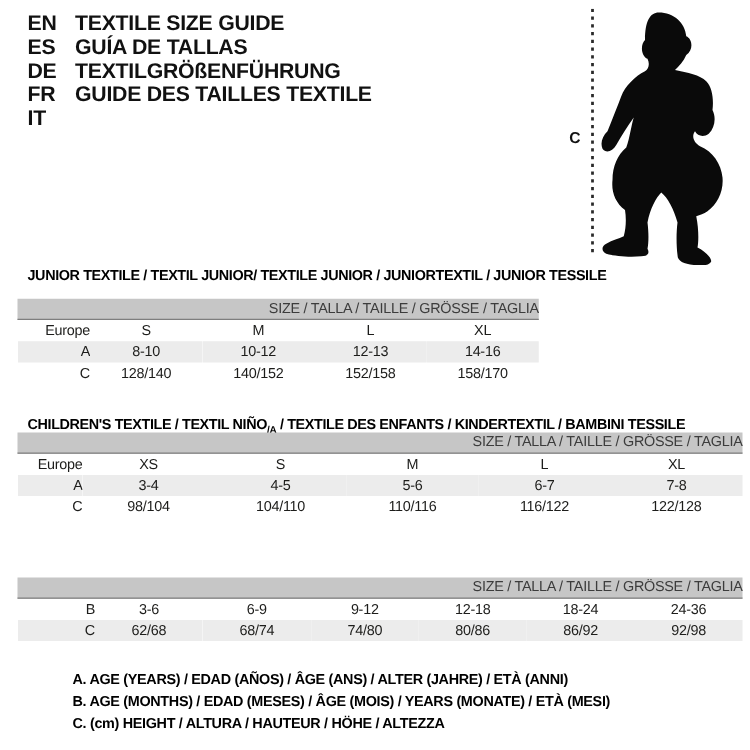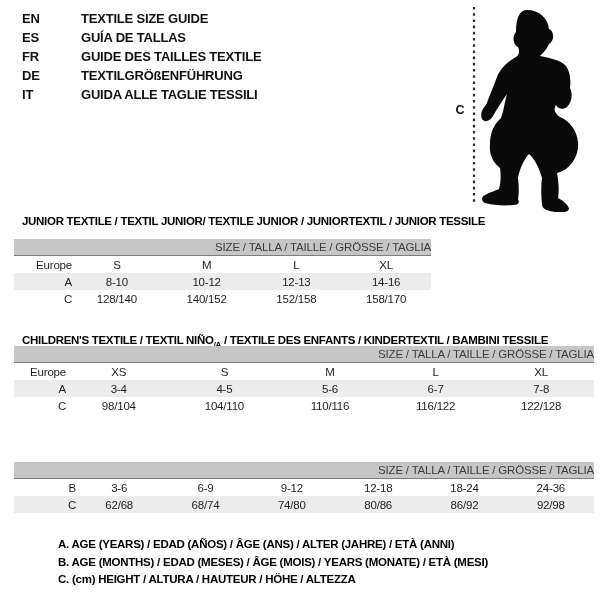--- a/index.html
+++ b/index.html
@@ -7,21 +7,21 @@
     width:600px;height:600px;background:#ffffff;
     font-family:"Liberation Sans", sans-serif;
     color:#1d1d1b;position:relative;overflow:hidden;
     -webkit-font-smoothing:antialiased;
   }
   .page{position:absolute;inset:0;background:#fff;}
 
   
   .lang-block{position:absolute;left:22px;top:9px;}
   .lang-row{display:flex;height:19px;line-height:19px;font-weight:bold;
-    font-size:13px;letter-spacing:-0.2px;color:#111;gap:21px;}
+    font-size:17px;letter-spacing:-0.2px;color:#111;}
   .lang-code{width:38px;flex:0 0 38px;}
 
   
   .figure{position:absolute;left:450px;top:2px;width:150px;height:212px;}
   .c-label{position:absolute;left:0;top:101px;width:20px;text-align:center;
     font-weight:bold;font-size:12.5px;color:#111;}
   .measure-svg{position:absolute;left:22px;top:5px;}
   .baby-svg{position:absolute;left:30px;top:0;}
 
   
@@ -60,30 +60,29 @@
   <div class="lang-block">
     <div class="lang-row">
       <span class="lang-code">EN</span>
       <span class="lang-title">TEXTILE SIZE GUIDE</span>
     </div>
     <div class="lang-row">
       <span class="lang-code">ES</span>
       <span class="lang-title">GUÍA DE TALLAS</span>
     </div>
     <div class="lang-row">
+      <span class="lang-code">DE</span>
+      <span class="lang-title">TEXTILGRÖßENFÜHRUNG</span>
+    </div>
+    <div class="lang-row">
       <span class="lang-code">FR</span>
       <span class="lang-title">GUIDE DES TAILLES TEXTILE</span>
     </div>
     <div class="lang-row">
-      <span class="lang-code">DE</span>
-      <span class="lang-title">TEXTILGRÖßENFÜHRUNG</span>
-    </div>
-    <div class="lang-row">
       <span class="lang-code">IT</span>
-      <span class="lang-title">GUIDA ALLE TAGLIE TESSILI</span>
     </div>
   </div>
 
   <div class="figure">
     <span class="c-label">C</span>
     <svg class="measure-svg" width="4" height="198" viewBox="0 0 4 198">
       <line x1="2" y1="0" x2="2" y2="198" stroke="#2a2a2a" stroke-width="2.2" stroke-dasharray="2.6 3.6"></line>
     </svg>
     <svg class="baby-svg" width="120" height="210" viewBox="0 0 120 210">
       <path fill="#0a0a0a" d="M47,8

